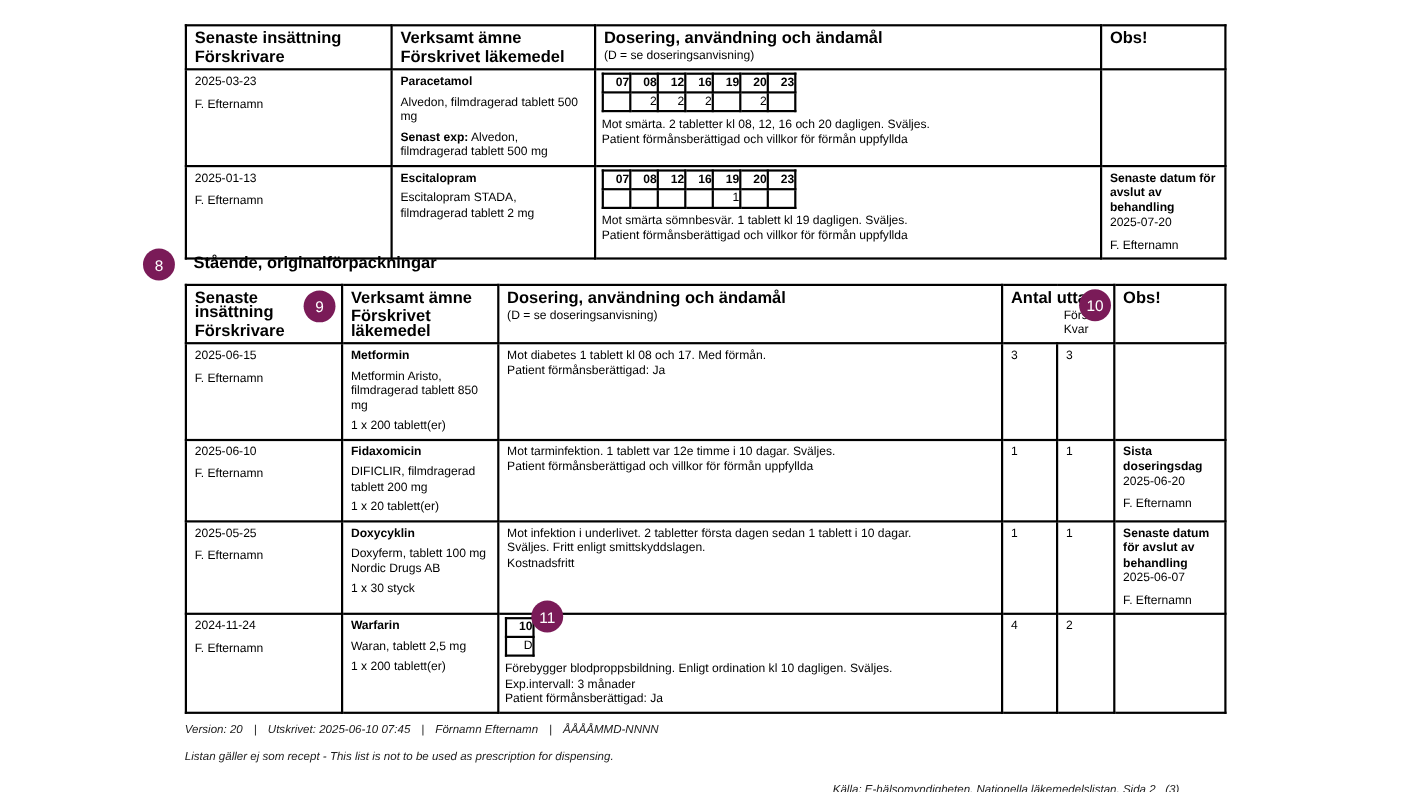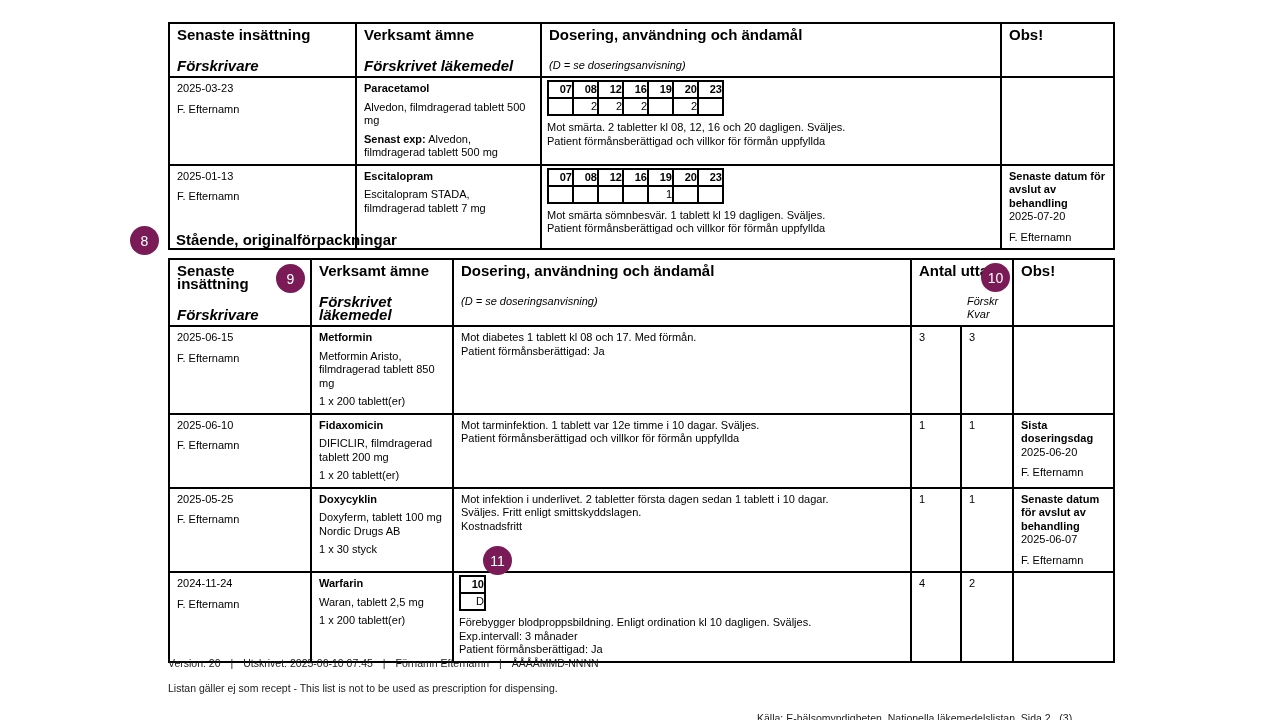--- a/index.html
+++ b/index.html
@@ -18,21 +18,21 @@
   table.grid th, table.grid td {
     border:2px solid #000;
     vertical-align:top;
     text-align:left;
     padding:4px 7px;
     font-size:11px;
     line-height:13.5px;
     font-weight:normal;
   }
   .hline { font-size:15px; line-height:13px; }
-  .hline + .hline { margin-top:18px;font-style:italic; }
+  .hline + .hline { margin-top:4px; }
   .b { font-weight:bold; }
   .gap { margin-top:7px; }
   .gap-s { margin-top:5px; }
 
   table.sched { border-collapse:collapse; margin:0 0 5px 0; }
   table.sched td {
     border:2px solid #000;
     width:25px; height:17px;
     text-align:right; vertical-align:middle;
     padding:0; font-size:11px; line-height:11px;
@@ -44,21 +44,21 @@
   .fk { display:inline-block; width:46px; }
 
   .circle {
     position:absolute; width:29px; height:29px; border-radius:50%;
     background:#7a1b58; color:#fff;
     display:flex; align-items:center; justify-content:center;
     font-size:14px; line-height:14px; z-index:6;
   }
   .section-title { position:absolute; font-weight:bold; font-size:15px; line-height:18px; }
 
-  .footer { position:absolute; font-size:10.5px; line-height:13px; color:#1a1a1a; }
+  .footer { position:absolute; font-size:10.5px; line-height:13px; color:#1a1a1a;font-style:italic; }
   .footer .sep { margin:0 10px; }
 </style>
 </head>
 <body>
 
 <div class="abs" style="left:168px; top:22px;">
   <table class="grid">
     <colgroup>
         <col style="width:187px">
         <col style="width:185px">
@@ -126,21 +126,21 @@
       <td></td>
     </tr>
 
     <tr style="height:75px">
       <td>
         <div>2025-01-13</div>
         <div class="gap">F. Efternamn</div>
       </td>
       <td>
         <div class="b">Escitalopram</div>
-        <div class="gap-s">Escitalopram STADA, filmdragerad tablett 7 mg</div>
+        <div class="gap-s">Escitalopram STADA, filmdragerad tablett 2 mg</div>
       </td>
       <td class="dose-cell" style="padding:2px 7px 4px 5px;">
         <table class="sched">
           <tbody>
                 <tr class="sh">
             <td>07</td>
             <td>08</td>
             <td>12</td>
             <td>16</td>
             <td>19</td>

